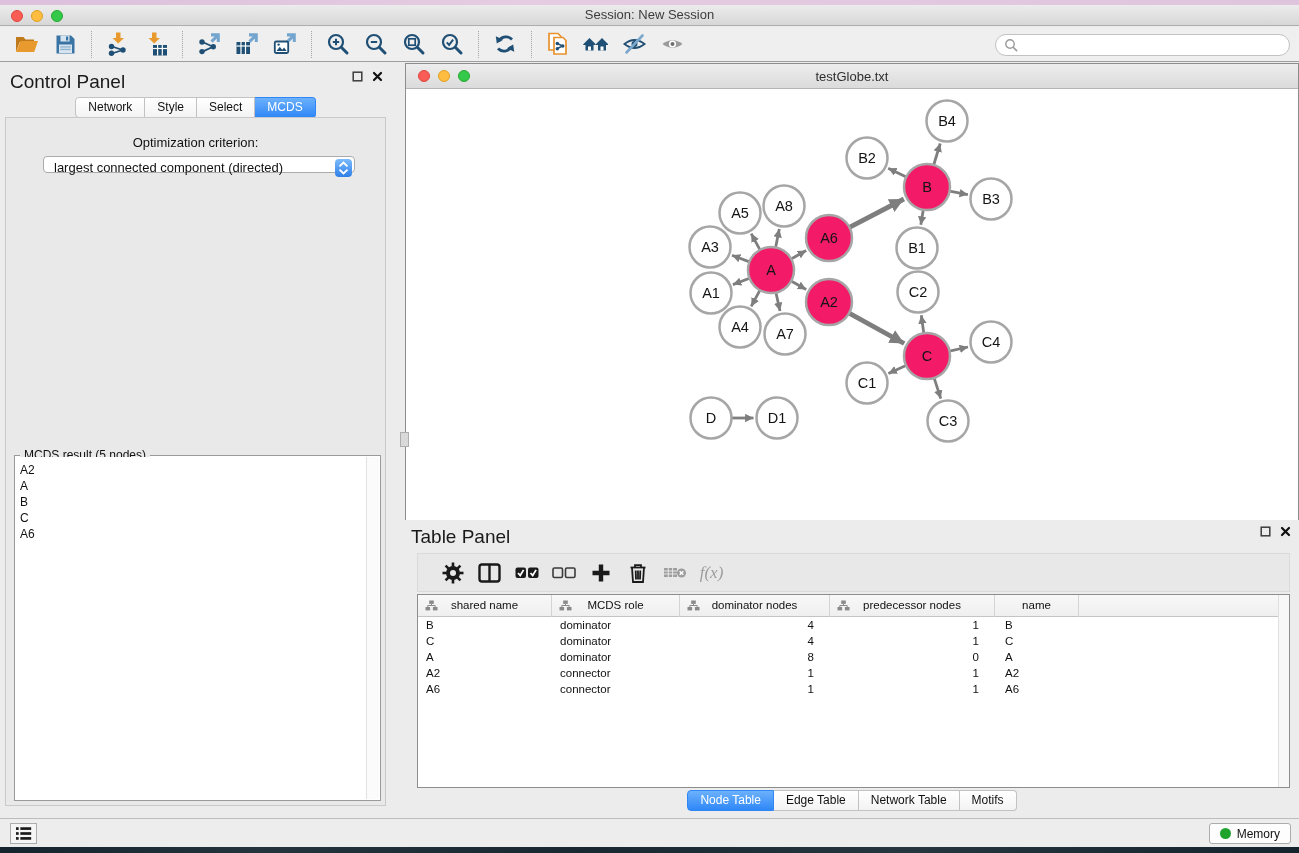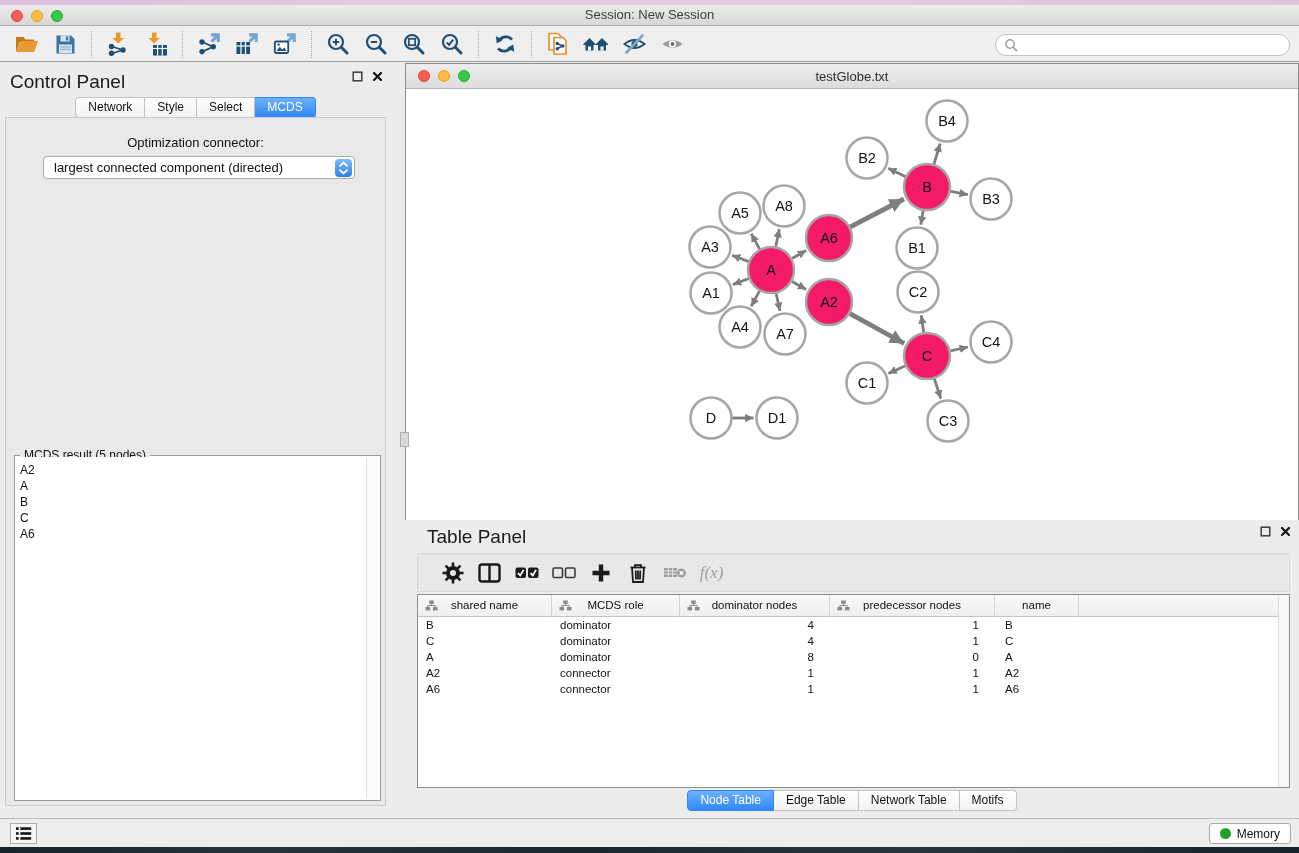--- a/index.html
+++ b/index.html
@@ -43,21 +43,21 @@
   .cp-tabs { position:absolute; top:35px; left:0; width:100%; display:flex; justify-content:center; }
   .tab { display:inline-block; padding:2px 12px 3px; font-size:12px; color:#111;
     background:linear-gradient(#FFFFFF,#F3F3F3); border:1px solid #C2C2C2; border-left:none;
     white-space:nowrap; }
   .tab:first-child { border-left:1px solid #C2C2C2; border-radius:4px 0 0 4px; }
   .tab:last-child { border-radius:0 4px 4px 0; }
   .tab.active { background:linear-gradient(#6CB1FC,#2F87F7); color:#fff; border-color:#2F87F7; }
   .cp-body { position:absolute; top:55px; left:5px; right:5px; bottom:12px;
     background:#E9E9E9; border:1px solid #C9C9C9; }
   .opt-label { position:absolute; top:17px; width:100%; text-align:center; font-size:13px; }
-  .select { position:absolute; top:38px; left:37px; width:312px; height:23px;
+  .select { position:absolute; top:38px; left:37px; width:312px; height:17px;
     background:#fff; border:1px solid #ABABAB; border-radius:4px;
     font-size:13px; line-height:21px; padding-left:10px; }
   .select .spinner { position:absolute; right:2px; top:1.5px; width:17px; height:18px;
     border-radius:4px; background:linear-gradient(#7CBBFD,#2E7FE8); }
   .cp-buttons { position:absolute; top:72px; width:100%; text-align:center; }
   .btn { display:inline-block; background:linear-gradient(#FFFFFF,#F1F1F1);
     border:1px solid #B3B3B3; border-radius:4px; font-size:13px; padding:3px 15px 4px;
     margin:0 6px; font-family:"Liberation Sans",sans-serif; }
   .mcds-fieldset { position:absolute; left:8px; right:4px; top:337px; bottom:4px;
     border:1px solid #9A9A9A; background:#FFFFFF; }
@@ -297,21 +297,21 @@
       <path d="M2 2 L9 9 M9 2 L2 9" stroke="#111" stroke-width="2.2" stroke-linecap="round"></path>
     </svg>
   </div>
   <div class="cp-tabs">
       <span class="tab">Network</span>
       <span class="tab">Style</span>
       <span class="tab">Select</span>
       <span class="tab active">MCDS</span>
     </div>
   <div class="cp-body">
-    <div class="opt-label">Optimization connector:</div>
+    <div class="opt-label">Optimization criterion:</div>
     <div class="select">
       <span>largest connected component (directed)</span>
       <span class="spinner">
         <svg width="17" height="18" viewBox="0 0 17 18">
           <path d="M4.5 7.4 L8.5 3.6 12.5 7.4 M4.5 10.6 L8.5 14.4 12.5 10.6" fill="none" stroke="#fff" stroke-width="1.8"></path>
         </svg>
       </span>
     </div>
     <div class="mcds-fieldset">
       <span class="mcds-legend">MCDS result (5 nodes)</span>
@@ -453,21 +453,21 @@
       <line x1="11" y1="1" x2="1" y2="11"></line>
         <line x1="11" y1="5" x2="5" y2="11"></line>
         <line x1="11" y1="9" x2="9" y2="11"></line>
     </g>
   </svg>
   <div class="split-handle-left"></div>
   <div class="split-handle-bottom"></div>
 </div>
 
 <div class="table-panel">
-  <div class="panel-title" style="top:6px; left:22px;">Table Panel</div>
+  <div class="panel-title" style="top:6px; left:6px;">Table Panel</div>
   <div class="panel-icons" style="top:6px;">
     <svg width="11" height="11" viewBox="0 0 11 11">
       <rect x="1.2" y="1.2" width="8.6" height="8.6" fill="none" stroke="#3C3C3C" stroke-width="1.5"></rect>
     </svg>
     <svg width="11" height="11" viewBox="0 0 11 11">
       <path d="M2 2 L9 9 M9 2 L2 9" stroke="#111" stroke-width="2.2" stroke-linecap="round"></path>
     </svg>
   </div>
   <div class="tp-toolbar">
     <button class="tp-btn">

